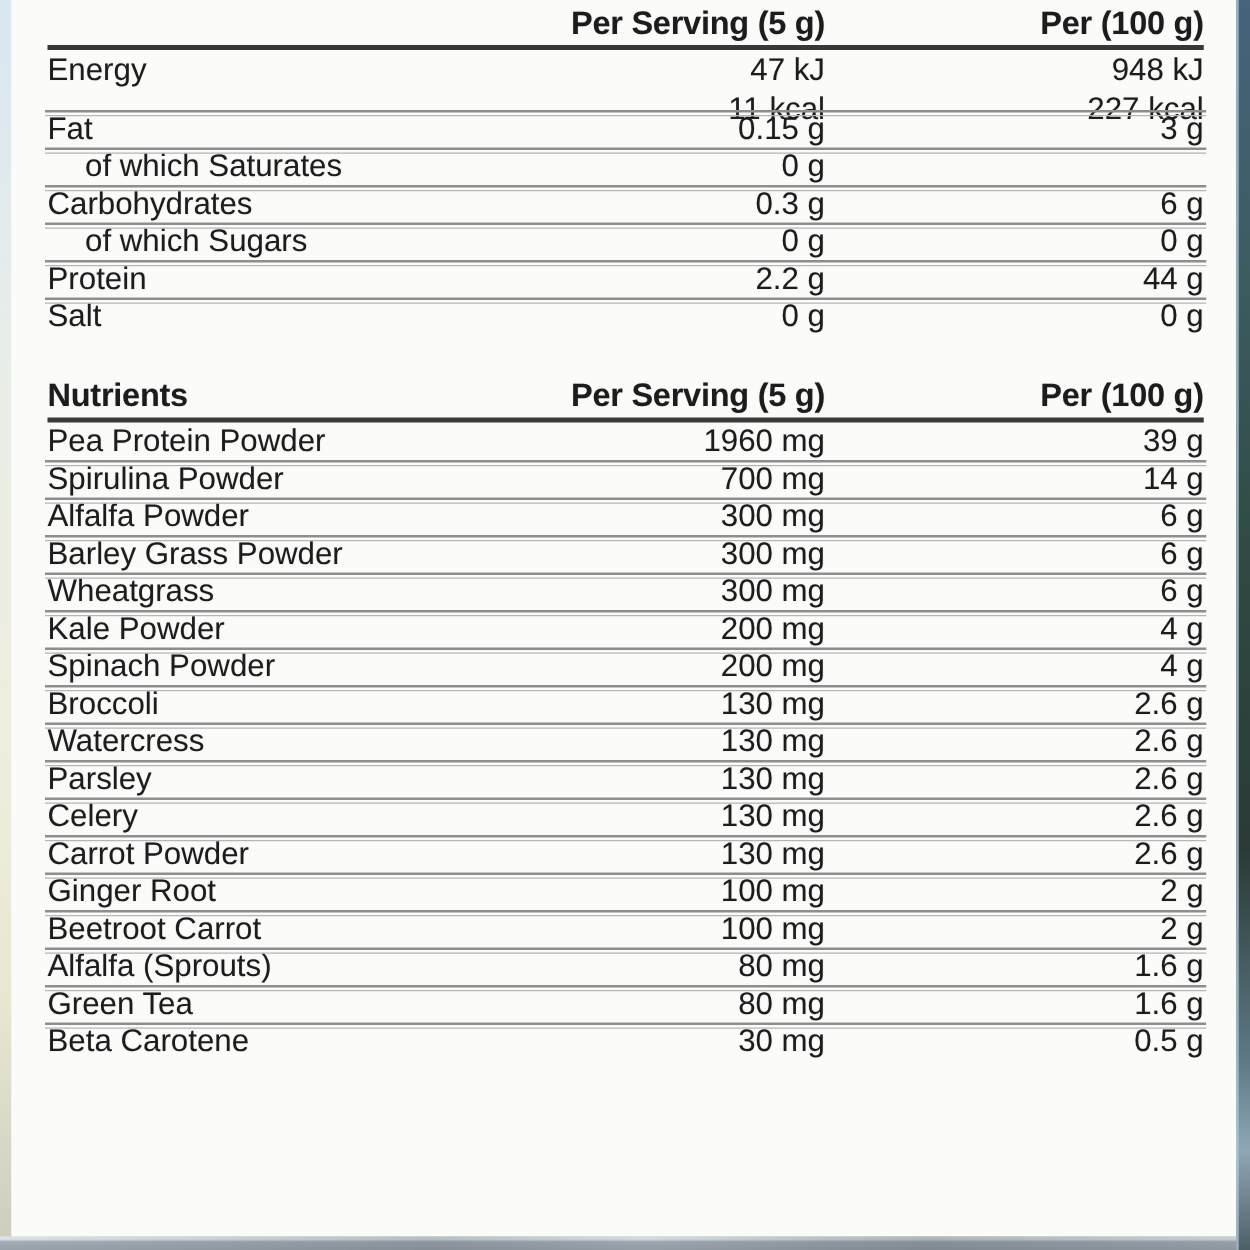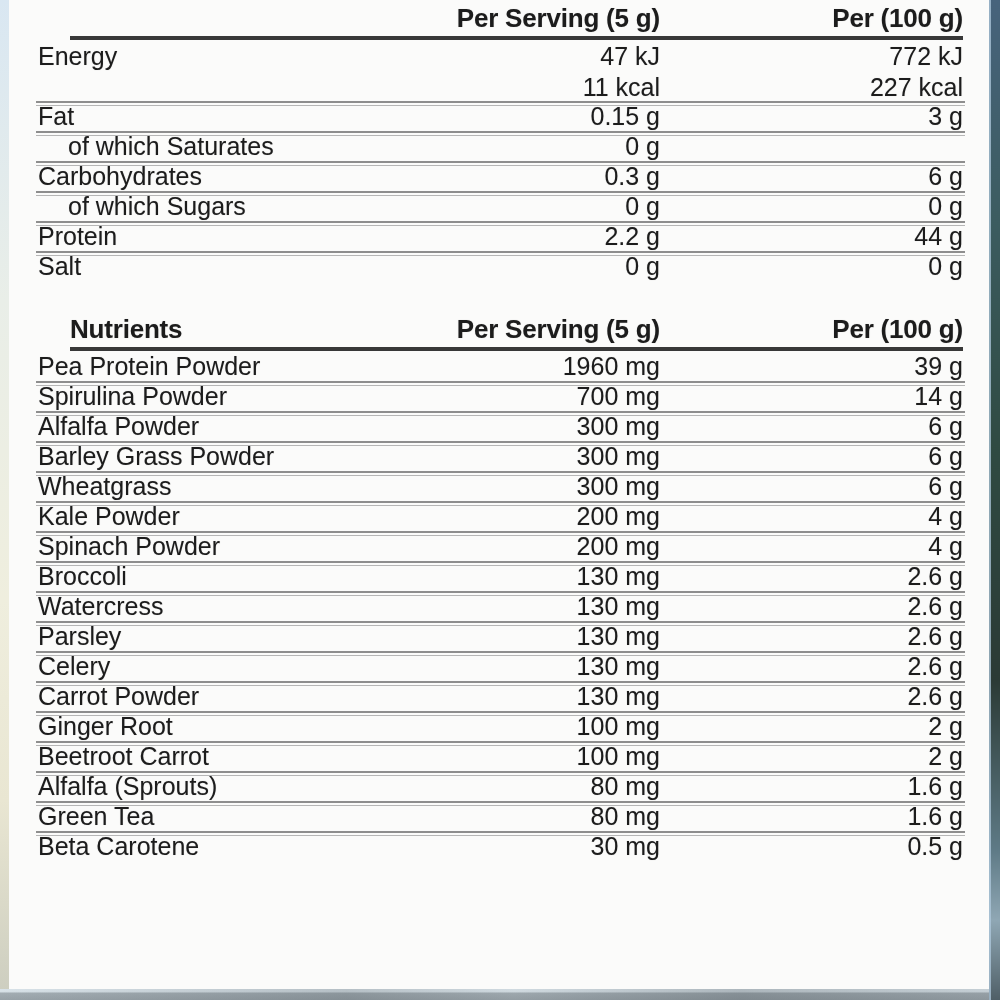--- a/index.html
+++ b/index.html
@@ -45,21 +45,20 @@
 
   .t-header {
     display: grid;
     grid-template-columns: 1fr 282px 303px;
     height: 36px;
     align-items: center;
     border-bottom: 4px solid #383838;
     font-weight: bold;
     font-size: 26px;
     letter-spacing: -0.2px;
-    margin-left: 32px;
   }
   .t-row {
     display: grid;
     grid-template-columns: 1fr 282px 303px;
     height: 30px;
     align-items: center;
     font-size: 25px;
     position: relative;
   }
   .c-serv, .c-per { text-align: right; }
@@ -67,21 +66,21 @@
   
   .t-row.sep::before {
     content: ""; position: absolute; top: 0; left: -2px; right: -2px;
     height: 2px; background: #8e8e8e;
   }
   .t-row.sep::after {
     content: ""; position: absolute; top: 4px; left: -2px; right: -2px;
     height: 1px; background: #b6b6b6;
   }
 
-  .t-row.tall { height: 61px; align-items: flex-start; padding-top: 1px; box-sizing: border-box; }
+  .t-row.tall { height: 48px; align-items: flex-start; padding-top: 1px; box-sizing: border-box; }
   .t-row.tall .line { line-height: 31px; }
   .t-row.indent .c-label { padding-left: 30px; }
 
   #nutrients-section { margin-top: 30px; }
 </style>
 </head>
 <body>
 
 <div class="edge-left"></div>
 <div class="edge-right"></div>
@@ -98,21 +97,21 @@
     <div id="nutrition-rows">
         <div class="t-row tall">
     <div class="cell c-label">
             <div class="line">Energy</div>
           </div>
     <div class="cell c-serv">
             <div class="line">47 kJ</div>
             <div class="line">11 kcal</div>
           </div>
     <div class="cell c-per">
-            <div class="line">772 kJ</div>
+            <div class="line">948 kJ</div>
             <div class="line">227 kcal</div>
           </div>
   </div>
         <div class="t-row sep">
     <div class="cell c-label">Fat</div>
     <div class="cell c-serv">0.15 g</div>
     <div class="cell c-per">3 g</div>
   </div>
         <div class="t-row sep indent">
     <div class="cell c-label">of which Saturates</div>

